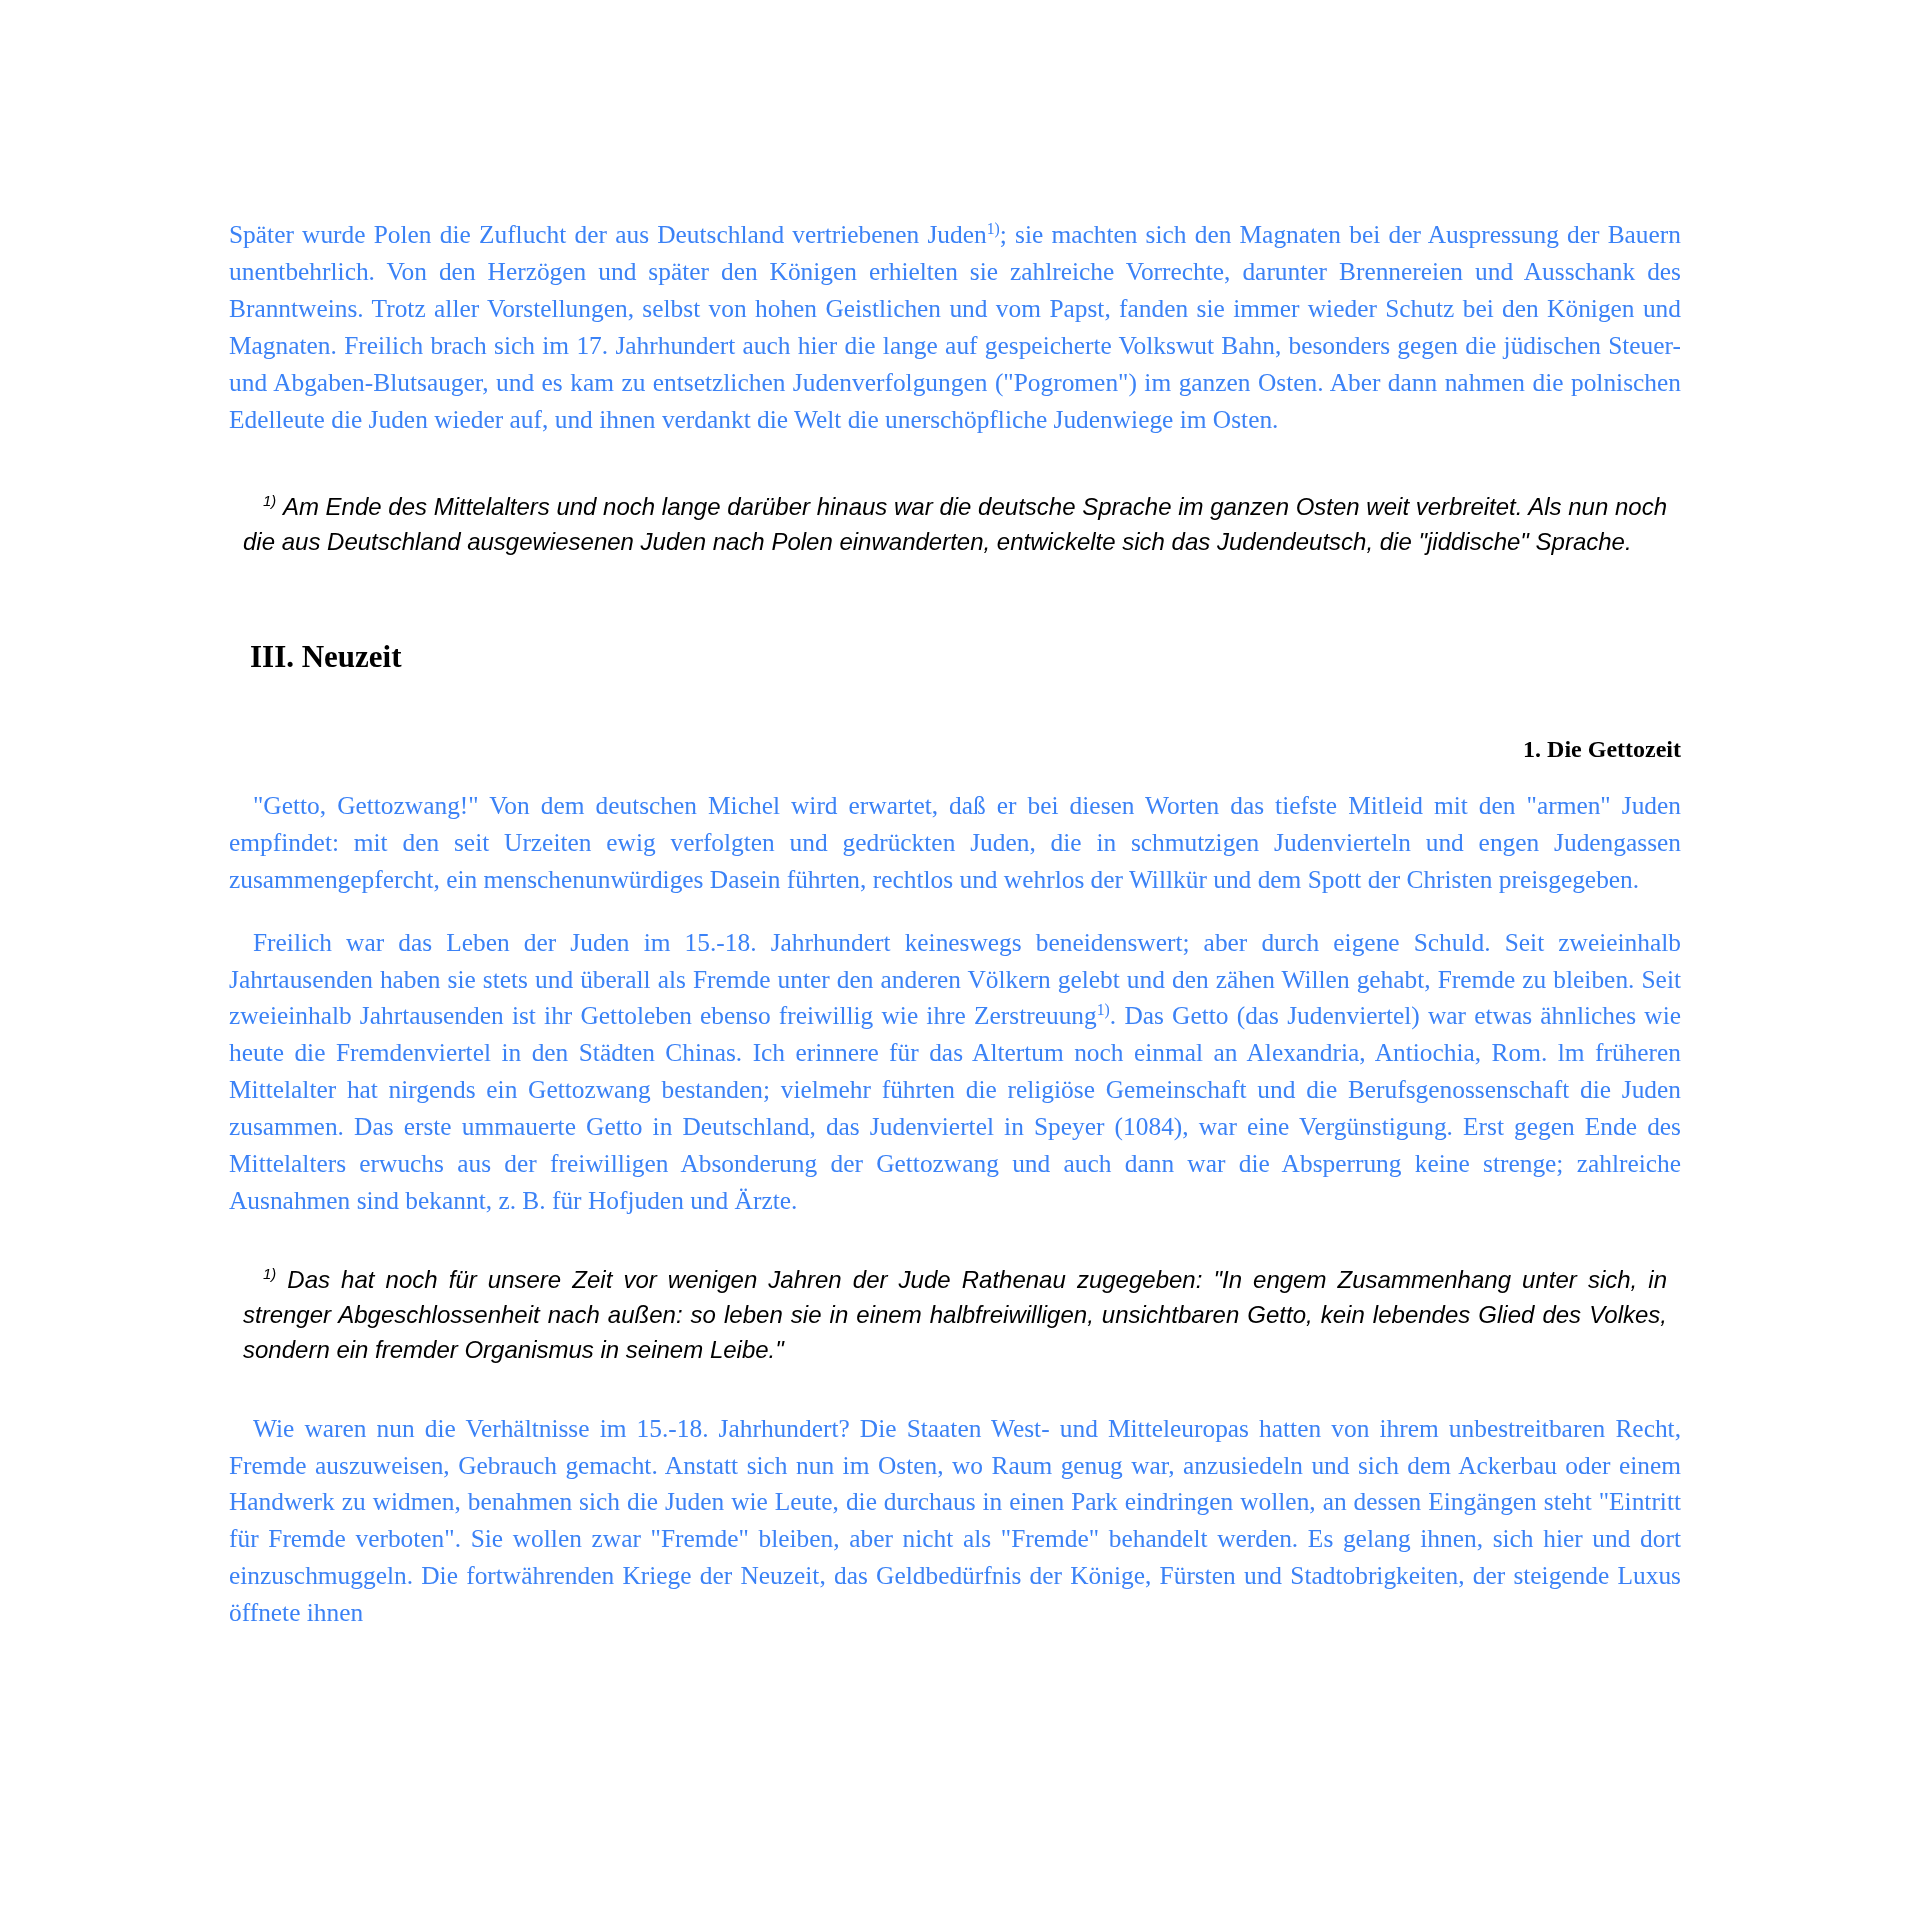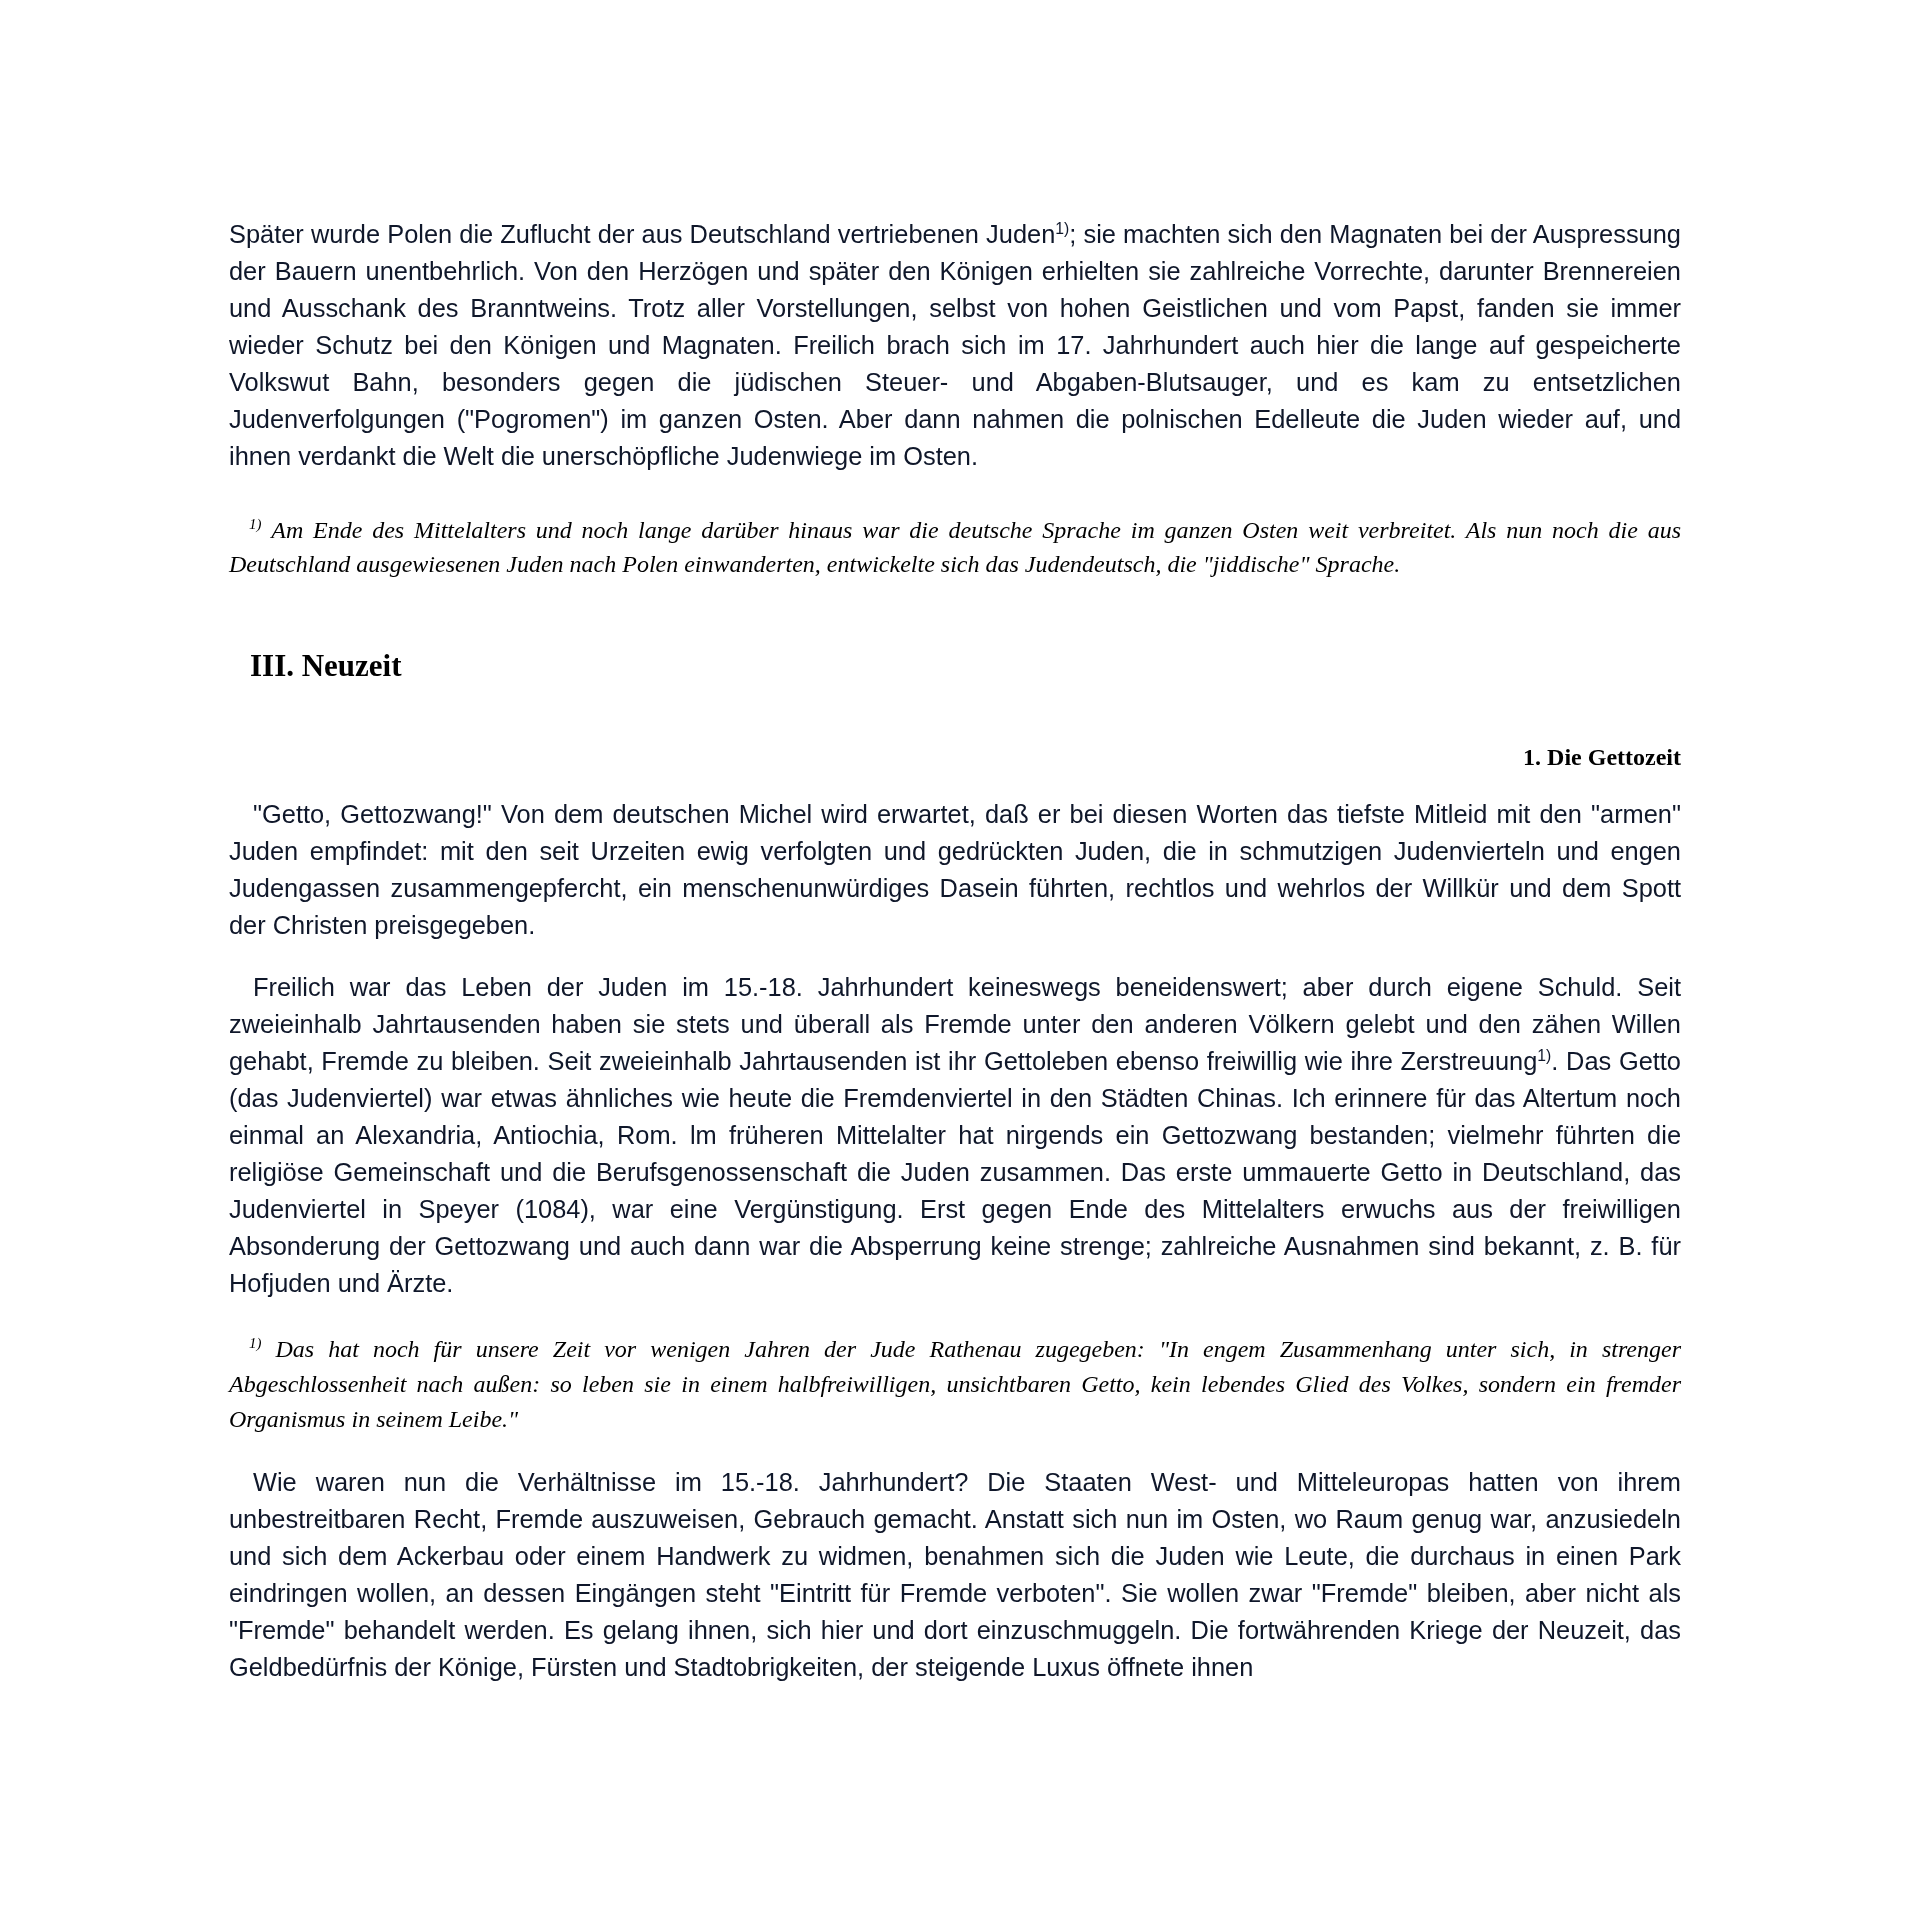--- a/index.html
+++ b/index.html
@@ -17,41 +17,41 @@
     overflow: hidden;
   }
   .content {
     position: absolute;
     left: 229px;
     top: 216px;
     width: 1452px;
   }
   
   .para {
-    font-family: Liberation Sans, sans-serif;
+    font-family: Liberation Serif, serif;
     font-size: 25.4px;
     line-height: 1.455;
     text-align: justify;
     text-justify: inter-word;
-    color: #0f172a;
+    color: #3b82f6;
     margin: 0;
     hyphens: none;
   }
   .para.first { text-indent: 0; }
   .para.indent { text-indent: 24px; }
 
   
   .footnote {
-    font-family: Liberation Serif, serif;
+    font-family: Liberation Sans, sans-serif;
     font-style: italic;
     font-size: 24px;
     line-height: 1.45;
     text-align: justify;
     color: #000000;
-    margin: 0;
+    margin: 14px;
     text-indent: 20px;
   }
 
   
   .h-main {
     font-family: "Liberation Serif", "DejaVu Serif", serif;
     font-weight: bold;
     font-size: 31px;
     line-height: 1.2;
     color: #000000;

